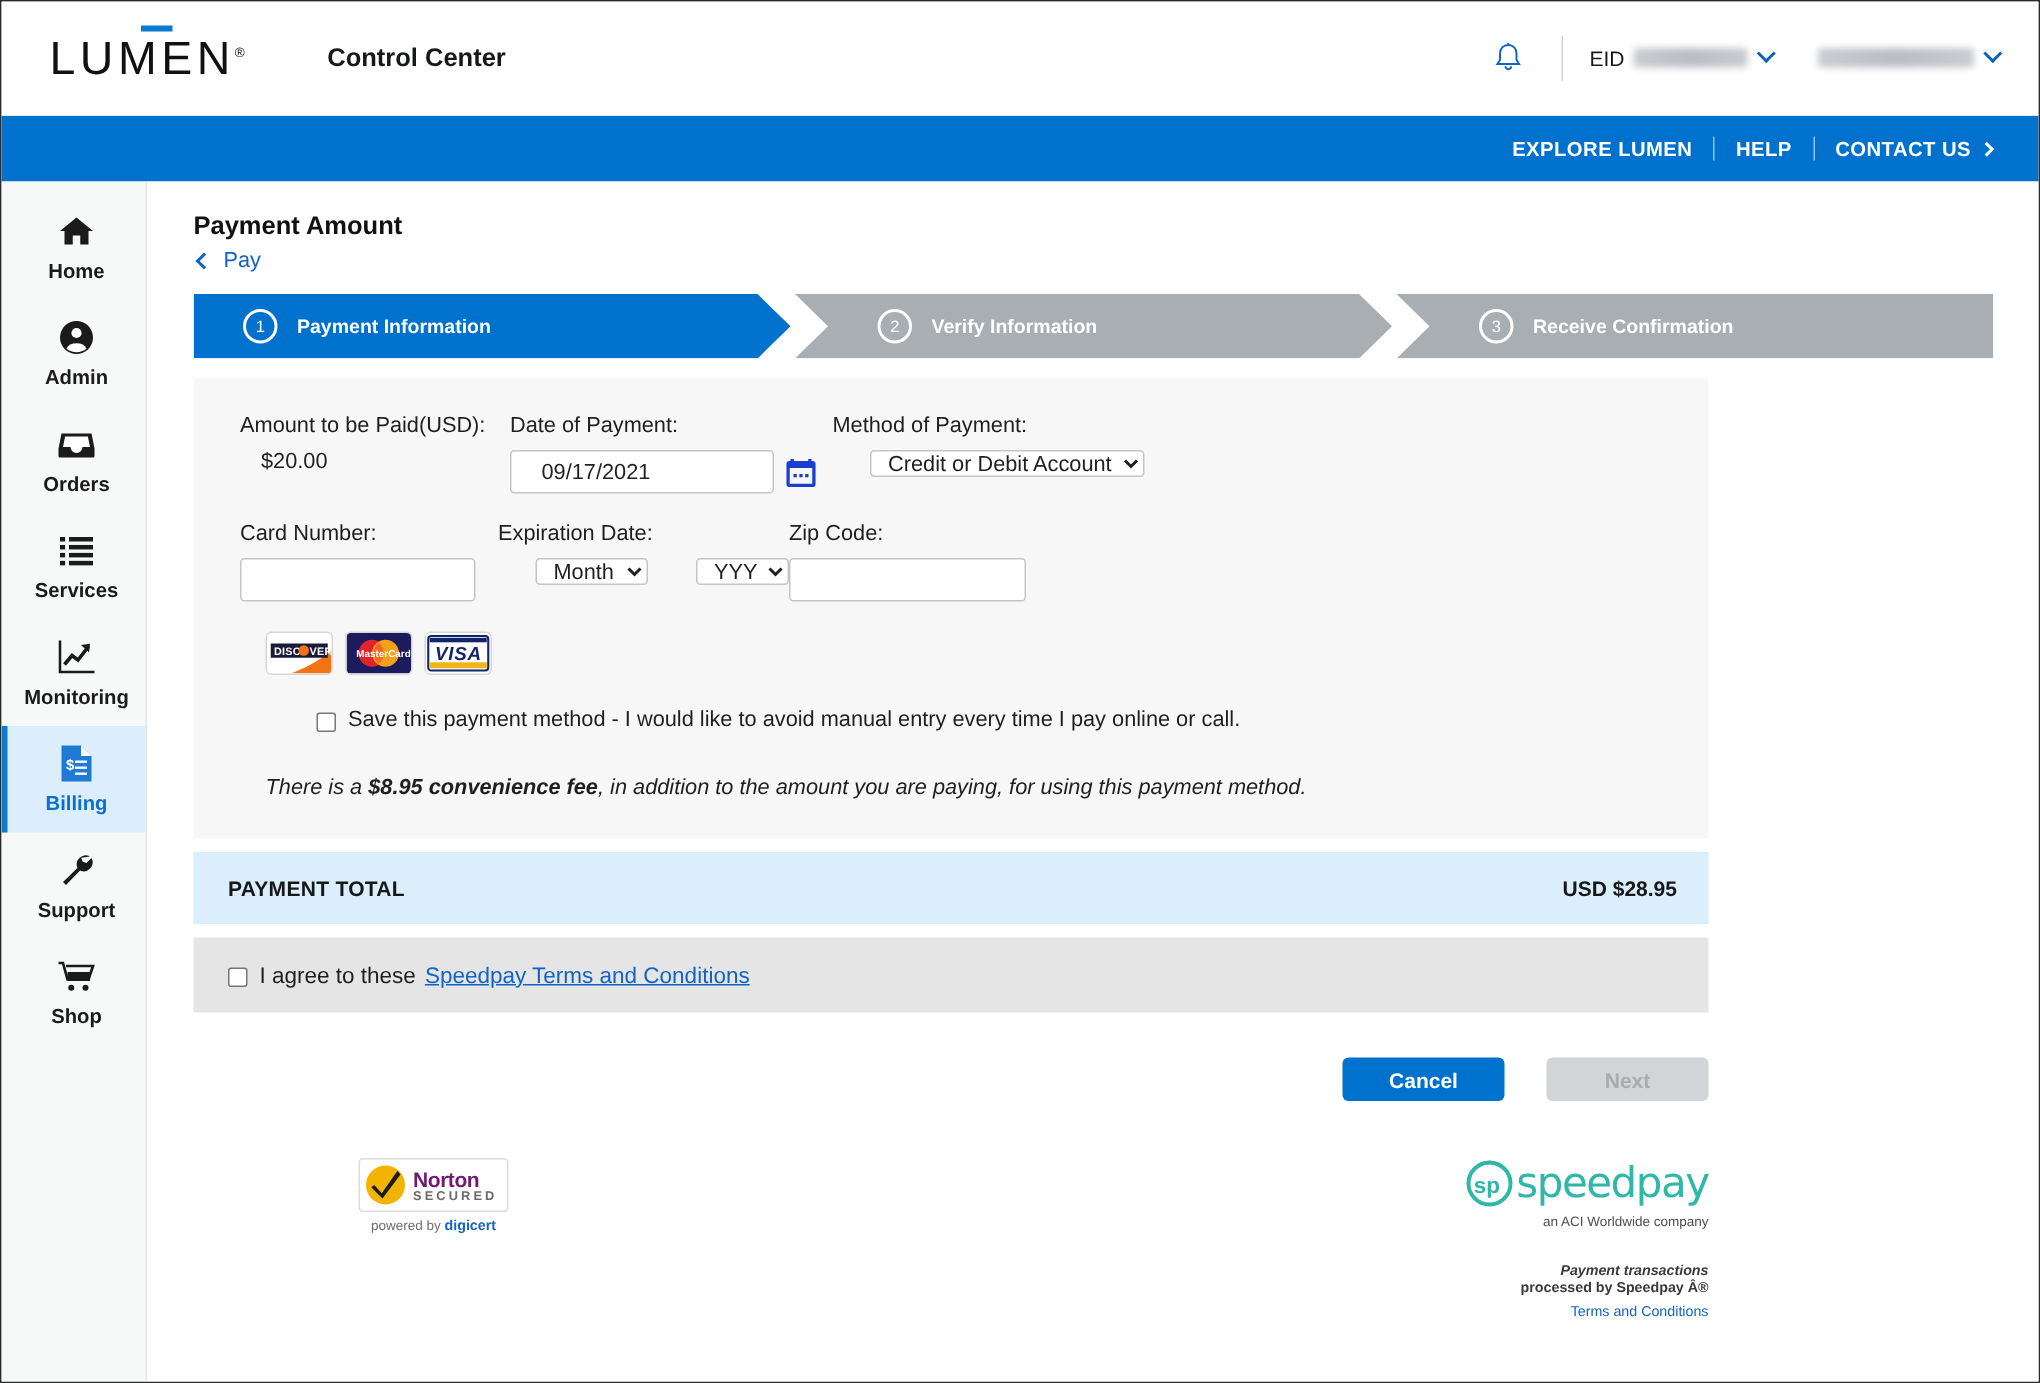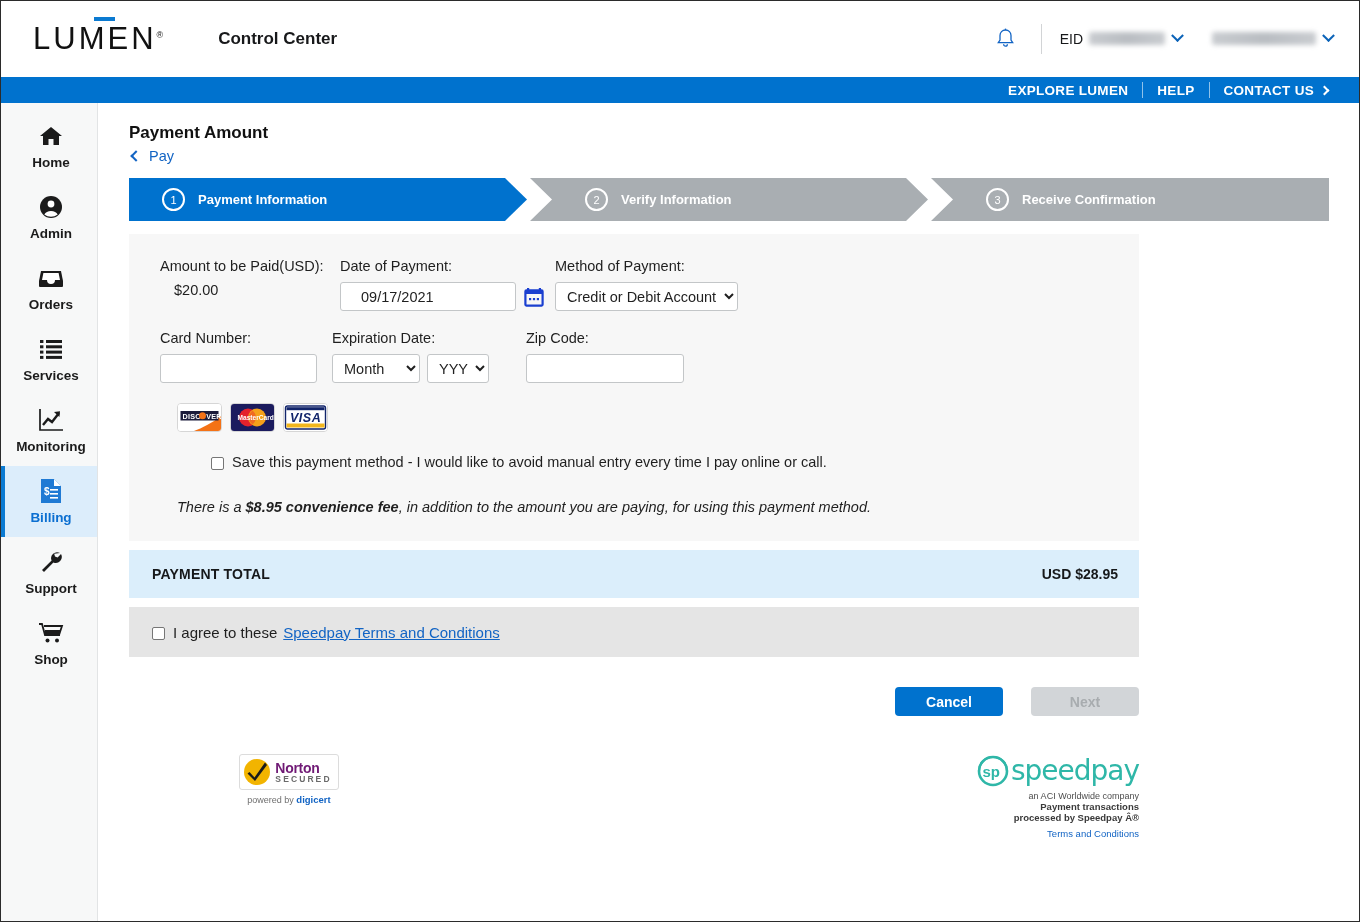--- a/index.html
+++ b/index.html
@@ -67,21 +67,21 @@
   .caret {
     display: inline-block; margin-left: 8px;
     width: 9px; height: 9px;
     border-right: 2px solid #0b63b8; border-bottom: 2px solid #0b63b8;
     transform: rotate(45deg) translate(-2px,-2px);
   }
   .user-group { margin-left: 30px; }
 
   
   .bluebar {
-    height: 26px; background: #0072ce;
+    height: 44px; background: #0072ce;
     display: flex; align-items: center; justify-content: flex-end;
     padding-right: 17px;
   }
   .bluebar a {
     color: #ffffff; font-size: 13.5px; font-weight: bold;
     letter-spacing: .3px; text-decoration: none;
     padding: 0 14px; display: flex; align-items: center;
   }
   .bluebar .sep { width: 1px; height: 16px; background: #8fc2ea; }
   .chev-r {
@@ -147,23 +147,23 @@
   .field-row { display: flex; }
   .field { display: flex; flex-direction: column; }
   .field-label { font-size: 14.5px; color: #1f1f1f; margin-bottom: 8px; }
   .field-static { font-size: 14.5px; color: #1f1f1f; padding-left: 14px; }
   input[type=text] {
     height: 29px; border: 1px solid #c3c6c8; border-radius: 3px;
     background: #ffffff; font-size: 14.5px; padding: 0 20px;
     font-family: "Liberation Sans", sans-serif; color: #1f1f1f;
   }
   select {
-    height: 29px; border: 1px solid #c3c6c8; border-radius: 3px;
+    height: 18px; border: 1px solid #c3c6c8; border-radius: 3px;
     background: #ffffff; font-size: 14.5px; padding: 0 4px 0 7px;
-    font-family: "Liberation Sans", sans-serif; color: #1f1f1f;
+    font-family: "Liberation Sans", sans-serif; color: #1f1f1f; margin-left: 25px;
   }
   .date-input { width: 176px; }
   .card-input { width: 157px; }
   .zip-input  { width: 158px; }
   .cal-icon { margin-left: 8px; display: flex; align-items: center; }
   .cards { display: flex; gap: 8px; margin-top: 20px; margin-left: 17px; }
   .card-logo {
     width: 45px; height: 29px; border-radius: 4px;
     border: 1px solid #d6d6d6; background: #fff;
     display: flex; align-items: center; justify-content: center;
@@ -227,21 +227,21 @@
   .norton-sub { font-size: 9px; color: #6f6f6f; margin-top: 4px; }
   .norton-sub b { color: #1264c4; font-size: 9.5px; }
 
   .speedpay { text-align: right; width: 260px; }
   .sp-logo { display: flex; align-items: center; justify-content: flex-end; }
   .sp-word {
     font-size: 28px; color: #2fb7a8; letter-spacing: -1px;
     font-family: "DejaVu Sans", sans-serif; line-height: 1;
   }
   .sp-aci { font-size: 9px; color: #4e4e4e; margin-top: 3px; }
-  .sp-l1 { font-size: 9.5px; font-weight: bold; color: #3a3a3a; margin-top: 0; }
+  .sp-l1 { font-size: 9.5px; font-weight: bold; color: #3a3a3a; margin-top: 23px; font-style: italic; }
   .sp-l2 { font-size: 9.5px; font-weight: bold; color: #3a3a3a; }
   .sp-tc { font-size: 9.5px; color: #1264c4; text-align: center; }
 </style>
 </head>
 <body>
 
 <div class="page">
 
   <div class="topbar">
     <div class="logo-wrap">

